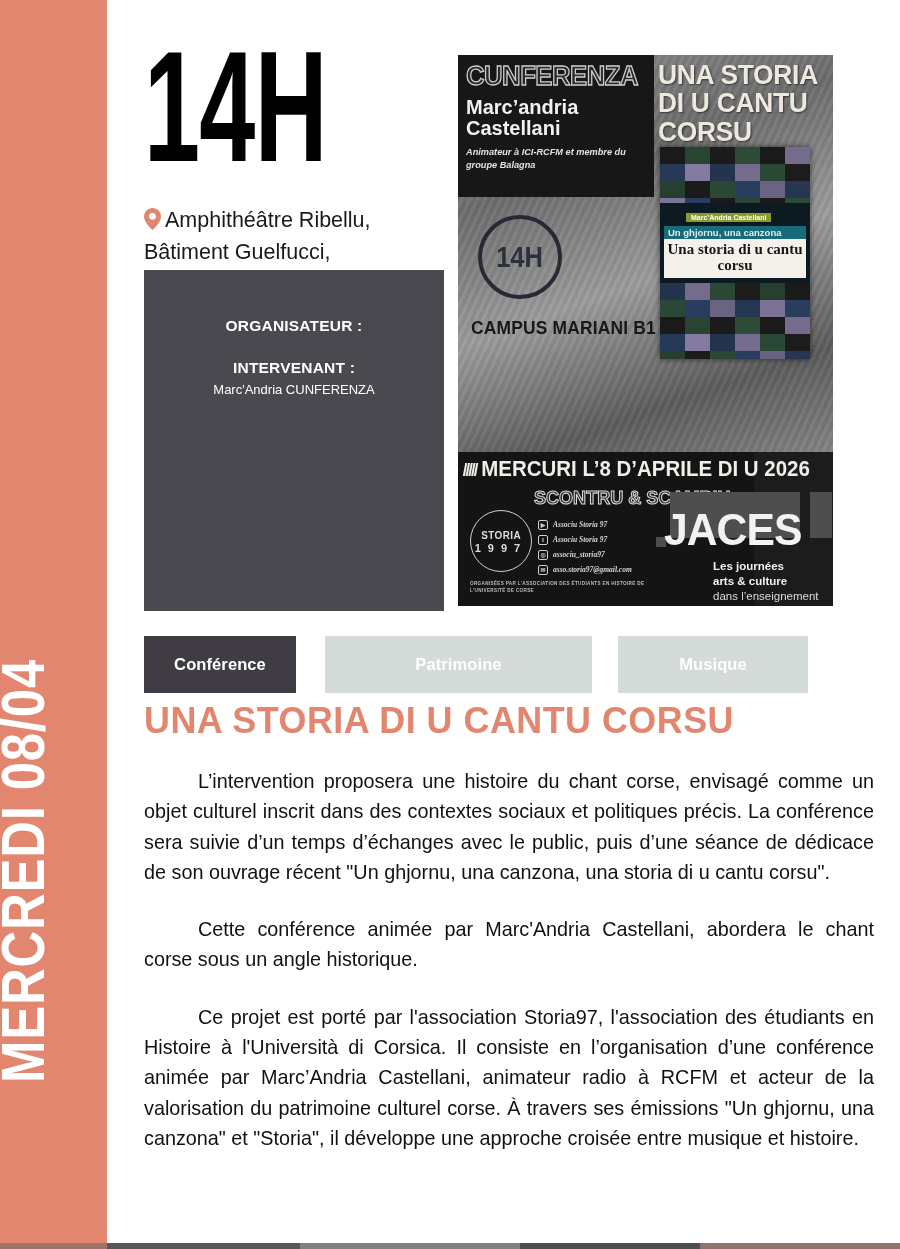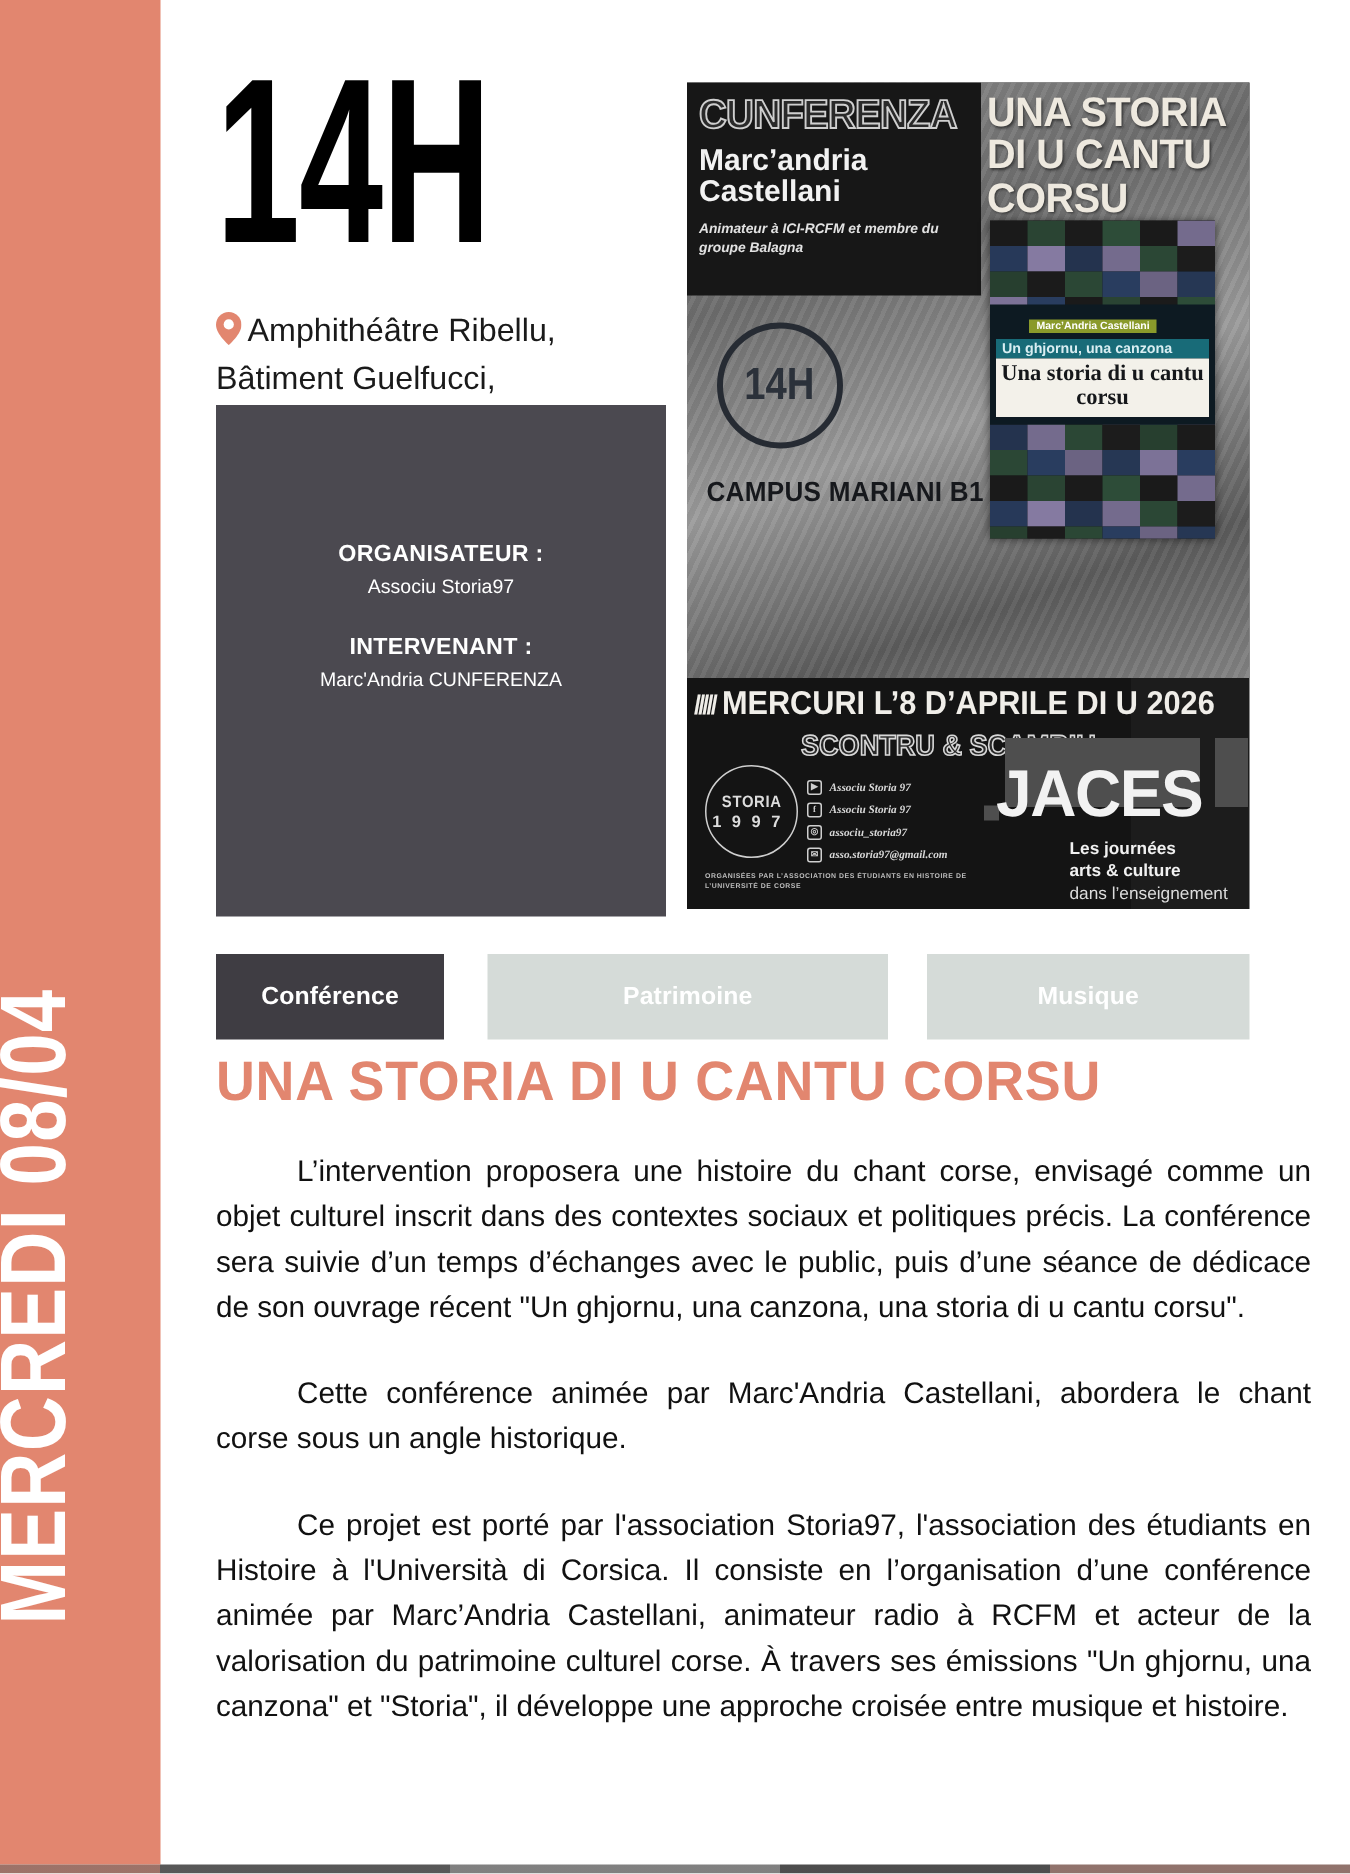--- a/index.html
+++ b/index.html
@@ -83,21 +83,21 @@
   }
 
   
   .org-panel {
     position: absolute;
     left: 37px; top: 270px;
     width: 300px; height: 341px;
     background: #4b4950;
     color: #ffffff;
     text-align: center;
-    padding-top: 88px;
+    padding-top: 44px;
   }
   .org-label {
     font-size: 15.5px;
     font-weight: 700;
     letter-spacing: .2px;
     line-height: 1.5;
   }
   .org-value {
     font-size: 13px;
     font-weight: 400;
@@ -367,21 +367,20 @@
           <svg width="17" height="22" viewBox="0 0 17 22">
             <path d="M8.5 0C3.8 0 0 3.8 0 8.5c0 6.4 8.5 13.5 8.5 13.5S17 14.9 17 8.5C17 3.8 13.2 0 8.5 0z" fill="#e2866f"></path>
             <circle cx="8.5" cy="8.3" r="3.4" fill="#ffffff"></circle>
           </svg>
         </span><span>Amphithéâtre Ribellu, Bâtiment Guelfucci, Campus Mariani</span>
       </div>
     </div>
 
     <div class="org-panel">
       <div class="org-label">ORGANISATEUR :</div>
-      <div class="org-value">Associu Storia97</div>
       <div class="org-gap"></div>
       <div class="org-label">INTERVENANT :</div>
       <div class="org-value">Marc'Andria CUNFERENZA</div>
     </div>
 
     <div class="poster">
       <div class="poster-top">
 
         <div class="pt-blackbox">
           <div class="cunferenza">CUNFERENZA</div>
@@ -530,21 +529,21 @@
             <span class="light">dans l’enseignement</span><br>
             <span class="light">supérieur</span>
           </div>
         </div>
       </div>
     </div>
 
     <div class="tags" id="tags">
         <div class="tag active" style="left: 0px; width: 152px;">Conférence</div>
         <div class="tag idle" style="left: 181px; width: 267px;">Patrimoine</div>
-        <div class="tag idle" style="left: 474px; width: 215px;">Musique</div>
+        <div class="tag idle" style="left: 474px; width: 190px;">Musique</div>
       </div>
 
     <div class="event-title">UNA STORIA DI U CANTU CORSU</div>
 
     <div class="body-copy">
       <p>L’intervention proposera une histoire du chant corse, envisagé comme un objet culturel inscrit dans des contextes sociaux et politiques précis. La conférence sera suivie d’un temps d’échanges avec le public, puis d’une séance de dédicace de son ouvrage récent "Un ghjornu, una canzona, una storia di u cantu corsu".</p>
       <p>Cette conférence animée par Marc'Andria Castellani, abordera le chant corse sous un angle historique.</p>
       <p>Ce projet est porté par l'association Storia97, l'association des étudiants en Histoire à l'Università di Corsica. Il consiste en l’organisation d’une conférence animée par Marc’Andria Castellani, animateur radio à RCFM et acteur de la valorisation du patrimoine culturel corse. À travers ses émissions "Un ghjornu, una canzona" et "Storia", il développe une approche croisée entre musique et histoire.</p>
     </div>
   </div>

